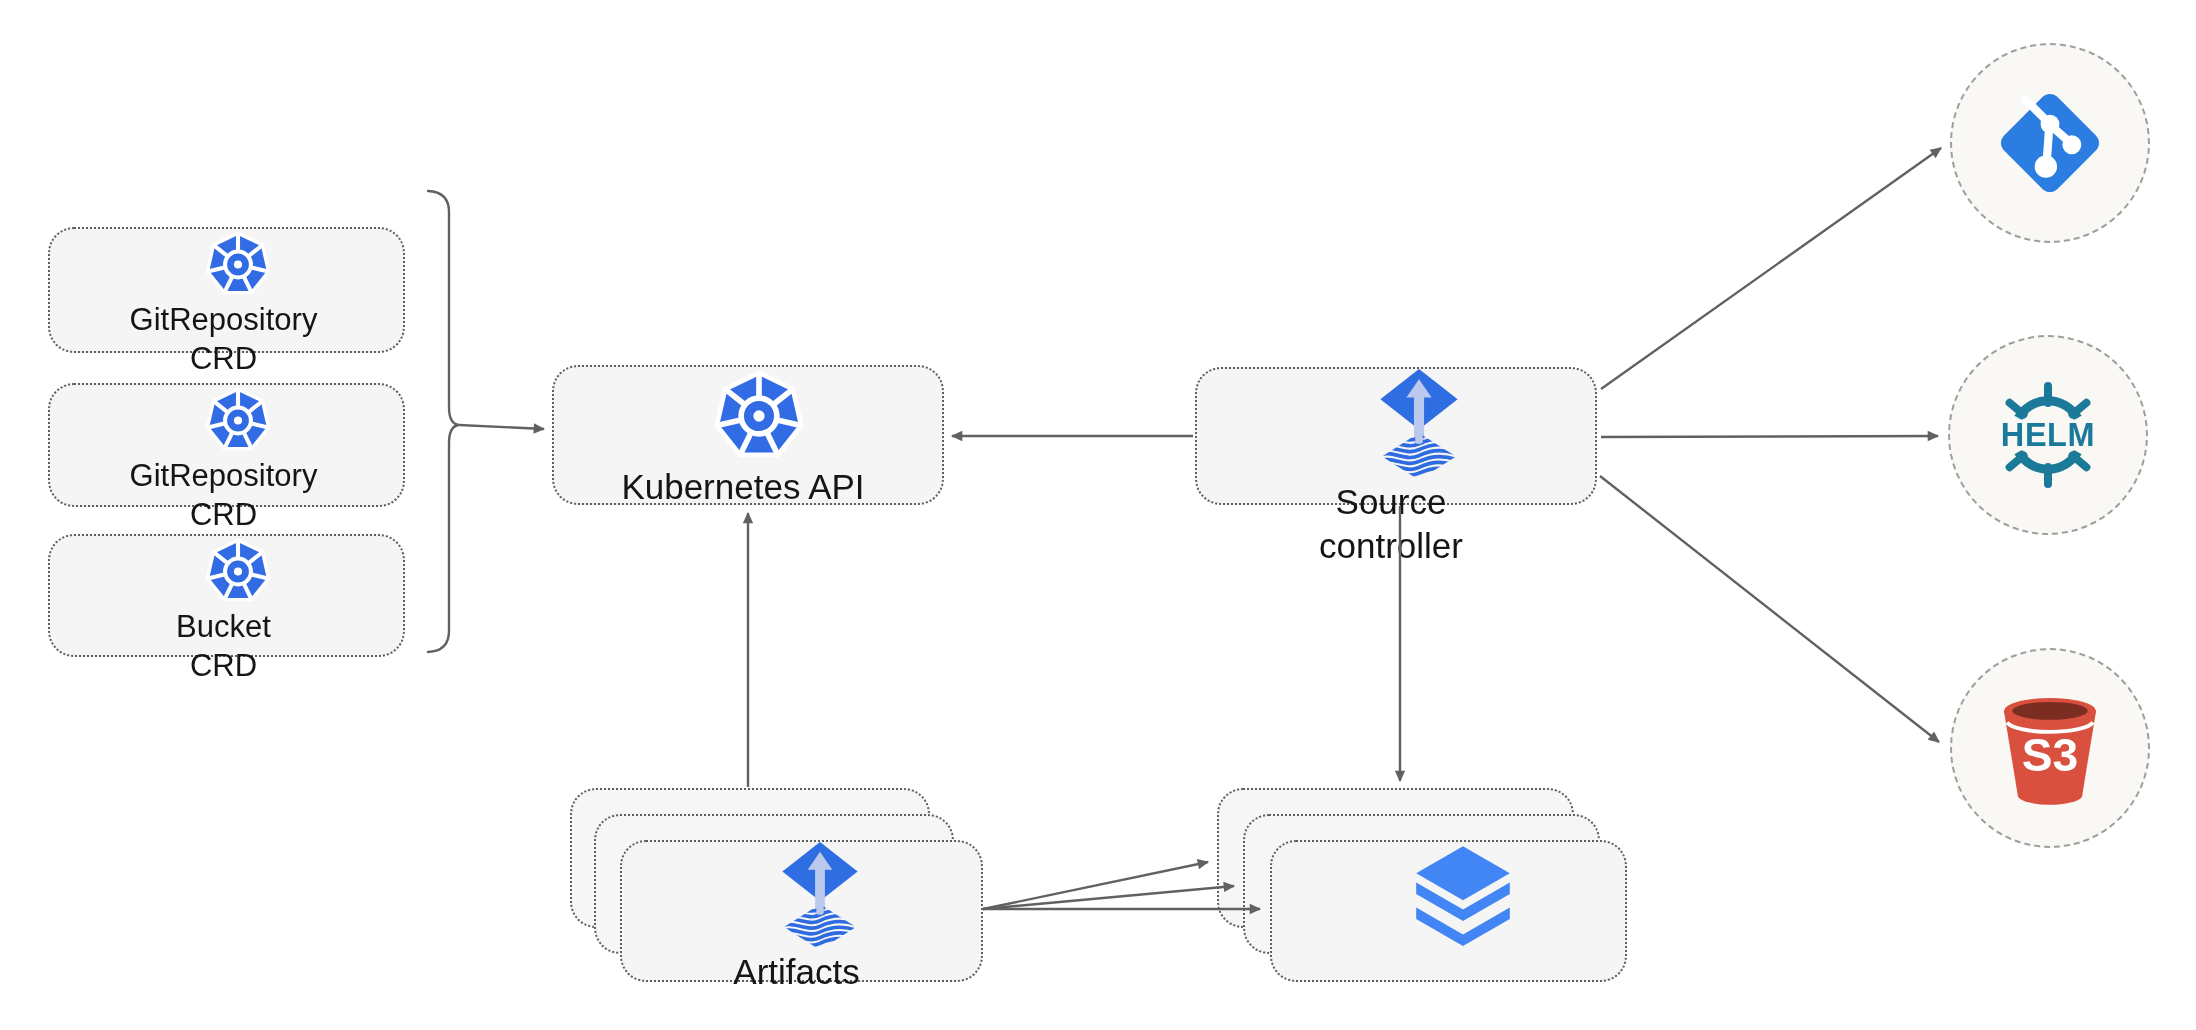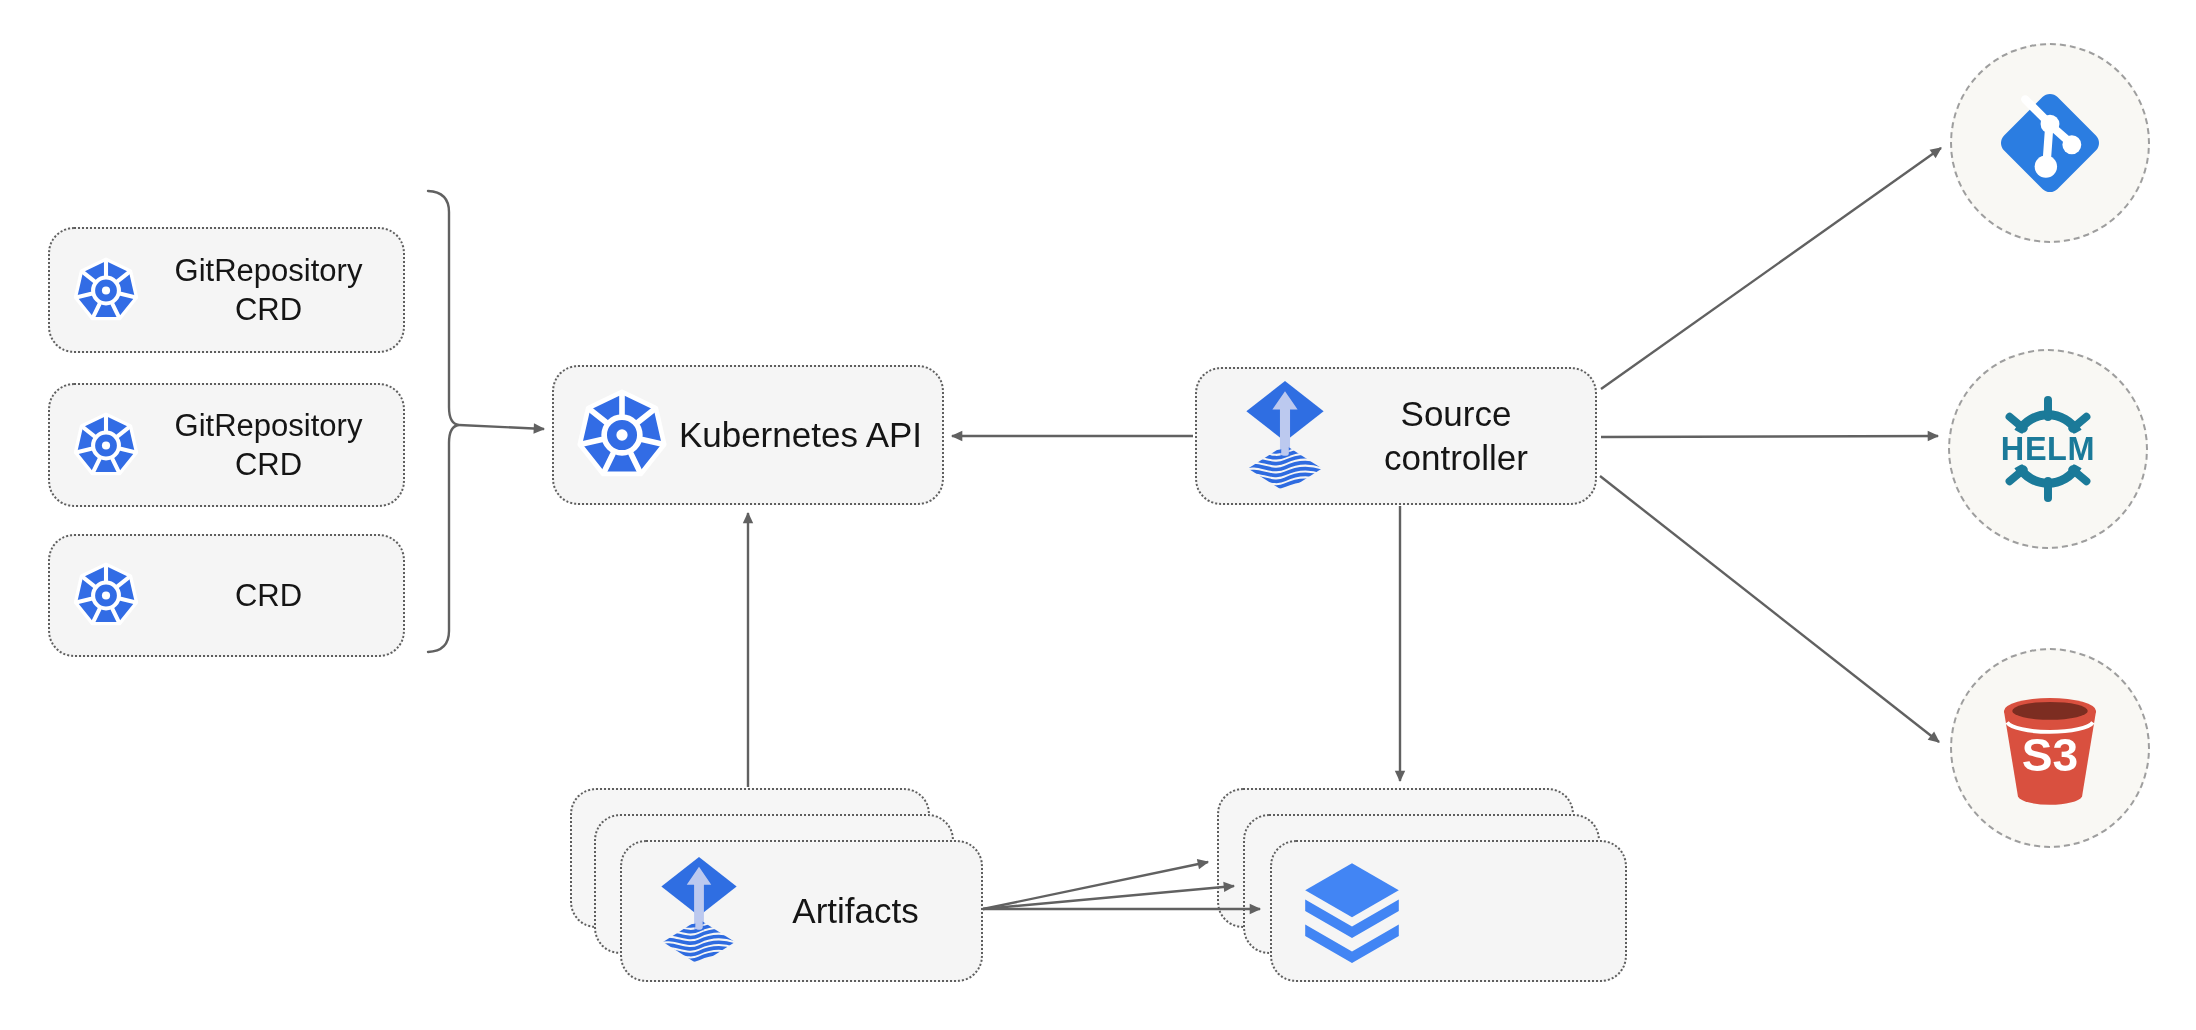--- a/index.html
+++ b/index.html
@@ -2,21 +2,21 @@
 <html><head>
 <meta charset="utf-8">
 <style>
   html,body{margin:0;padding:0;background:#ffffff;}
   #stage{
     position:relative;width:2196px;height:1030px;background:#ffffff;
     font-family:"Liberation Sans", sans-serif;overflow:hidden;
   }
   .node{
     position:absolute;background:#f5f5f5;border:2.5px dotted #5e5e5e;
-    border-radius:26px;display:flex;align-items:center;box-sizing:border-box;z-index:2;
+    border-radius:26px;display:flex;align-items:center;box-sizing:border-box;z-index:2;flex-direction:column;
   }
   .ghost{position:absolute;background:#f6f6f6;border:2.5px dotted #5e5e5e;border-radius:26px;box-sizing:border-box;z-index:1;}
   .circle-node{
     position:absolute;background:#f9f8f4;border:2.5px dashed #9e9e9e;border-radius:50%;
     display:flex;align-items:center;justify-content:center;box-sizing:border-box;z-index:2;
   }
   .lbl{flex:1;text-align:center;color:#151515;}
   .lbl-crd{font-size:31px;line-height:39px;padding-right:6px;}
   .lbl-lg{font-size:35px;line-height:44px;padding-right:10px;}
   .icon{flex:0 0 auto;}
@@ -124,20 +124,21 @@
       <div>GitRepository</div>
       <div>CRD</div>
     </div>
   </div>
 
   <div class="node" style="left:48px;top:534px;width:357px;height:123px">
     <svg class="icon" style="width:68px;height:71px;margin-left:22px">
         <use href="#sym-k8s"></use>
       </svg>
     <div class="lbl lbl-crd">
+      <div>Bucket</div>
       <div>CRD</div>
     </div>
   </div>
 
   <div class="node" style="left:1195px;top:367px;width:402px;height:138px">
     <svg class="icon" style="width:84px;height:111px;margin-left:46px">
         <use href="#sym-flux"></use>
       </svg>
     <div class="lbl lbl-lg">
       <div>Source</div>
@@ -168,21 +169,21 @@
         <use href="#sym-layers"></use>
       </svg>
   </div>
 
   <div class="circle-node" style="left:1950px;top:43px;width:200px;height:200px">
     <svg style="width:118px;height:118px">
         <use href="#sym-git"></use>
       </svg>
   </div>
 
-  <div class="circle-node" style="left:1948px;top:349px;width:200px;height:200px">
+  <div class="circle-node" style="left:1948px;top:335px;width:200px;height:200px">
     <svg style="width:114px;height:114px" viewBox="0 0 100 100">
       <use href="#sym-helm"></use>
       <text x="50" y="60" text-anchor="middle" font-size="28.5" font-weight="bold" letter-spacing="0.5" fill="#1b7a99">HELM</text>
     </svg>
   </div>
 
   <div class="circle-node" style="left:1950px;top:648px;width:200px;height:200px">
     <svg style="width:128px;height:128px" viewBox="0 0 100 100">
       <use href="#sym-s3"></use>
       <text x="50" y="68" text-anchor="middle" font-size="36" font-weight="bold" fill="#ffffff">S3</text>

